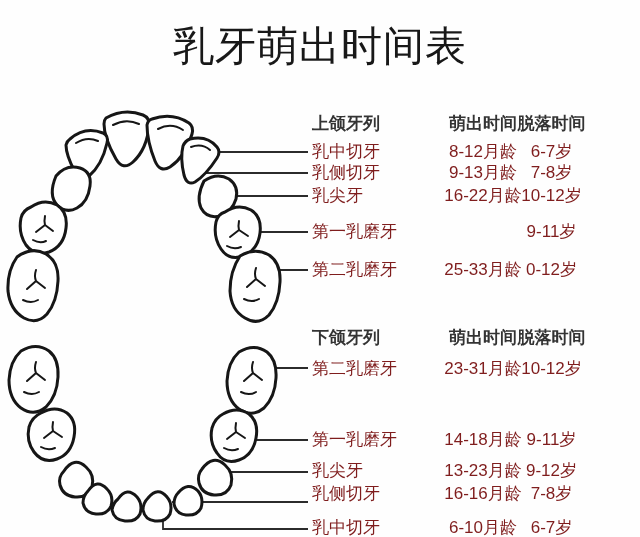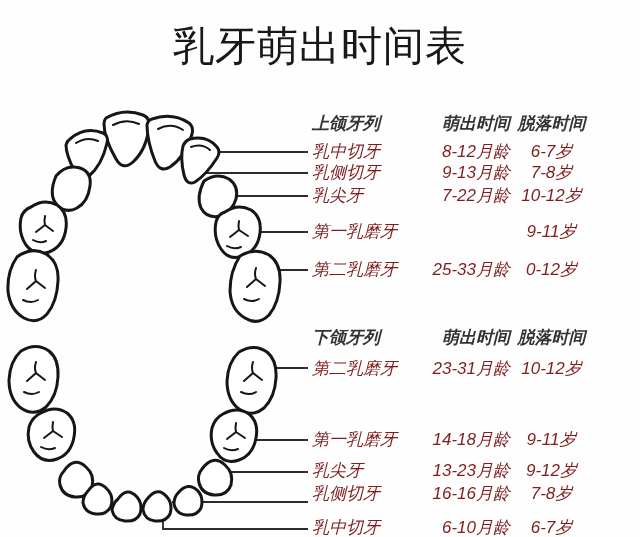--- a/index.html
+++ b/index.html
@@ -8,23 +8,23 @@
     background:#fefefe;
     font-family:"Liberation Sans", sans-serif;
   }
   .title{
     position:absolute; top:18px; left:0; width:640px; height:56px;
     text-align:center; font-size:41px; line-height:56px;
     font-weight:400; color:#181818; letter-spacing:1px;
   }
   .trow{ position:absolute; left:0; width:640px; height:22px;
     font-size:17px; color:#7f1d1d; font-weight:500;}
-  .trow span{ position:absolute; top:0; line-height:22px; white-space:nowrap;font-style:italic;}
+  .trow span{ position:absolute; top:0; line-height:22px; white-space:nowrap;}
   .c-name{ left:312px; width:118px; text-align:left;}
-  .c-erupt{ left:396px; width:114px; text-align:right;}
+  .c-erupt{ left:426px; width:114px; text-align:center;}
   .c-shed{ left:494px; width:115px; text-align:center;}
   .thead{ font-weight:700; color:#333333;}
   svg{ position:absolute; left:0; display:block;}
   .svg-upper{ top:105px;}
   .svg-lower{ top:340px;}
   .tooth{ fill:#ffffff; stroke:#161616; stroke-width:3; stroke-linejoin:round;}
   .detail{ fill:none; stroke:#161616; stroke-width:2; stroke-linecap:round;}
   .crack{ fill:none; stroke:#161616; stroke-width:2; stroke-linecap:round;}
   .leader{ stroke:#2b2b2b; stroke-width:1.8; fill:none;}
 </style>
@@ -101,21 +101,21 @@
     <span class="c-erupt">8-12月龄</span>
     <span class="c-shed">6-7岁</span>
   </div>
   <div class="trow" style="top:162px">
     <span class="c-name">乳侧切牙</span>
     <span class="c-erupt">9-13月龄</span>
     <span class="c-shed">7-8岁</span>
   </div>
   <div class="trow" style="top:185px">
     <span class="c-name">乳尖牙</span>
-    <span class="c-erupt">7-22月龄</span>
+    <span class="c-erupt">16-22月龄</span>
     <span class="c-shed">10-12岁</span>
   </div>
   <div class="trow" style="top:221px">
     <span class="c-name">第一乳磨牙</span>
     <span class="c-shed">9-11岁</span>
   </div>
   <div class="trow" style="top:259px">
     <span class="c-name">第二乳磨牙</span>
     <span class="c-erupt">25-33月龄</span>
     <span class="c-shed">0-12岁</span>

